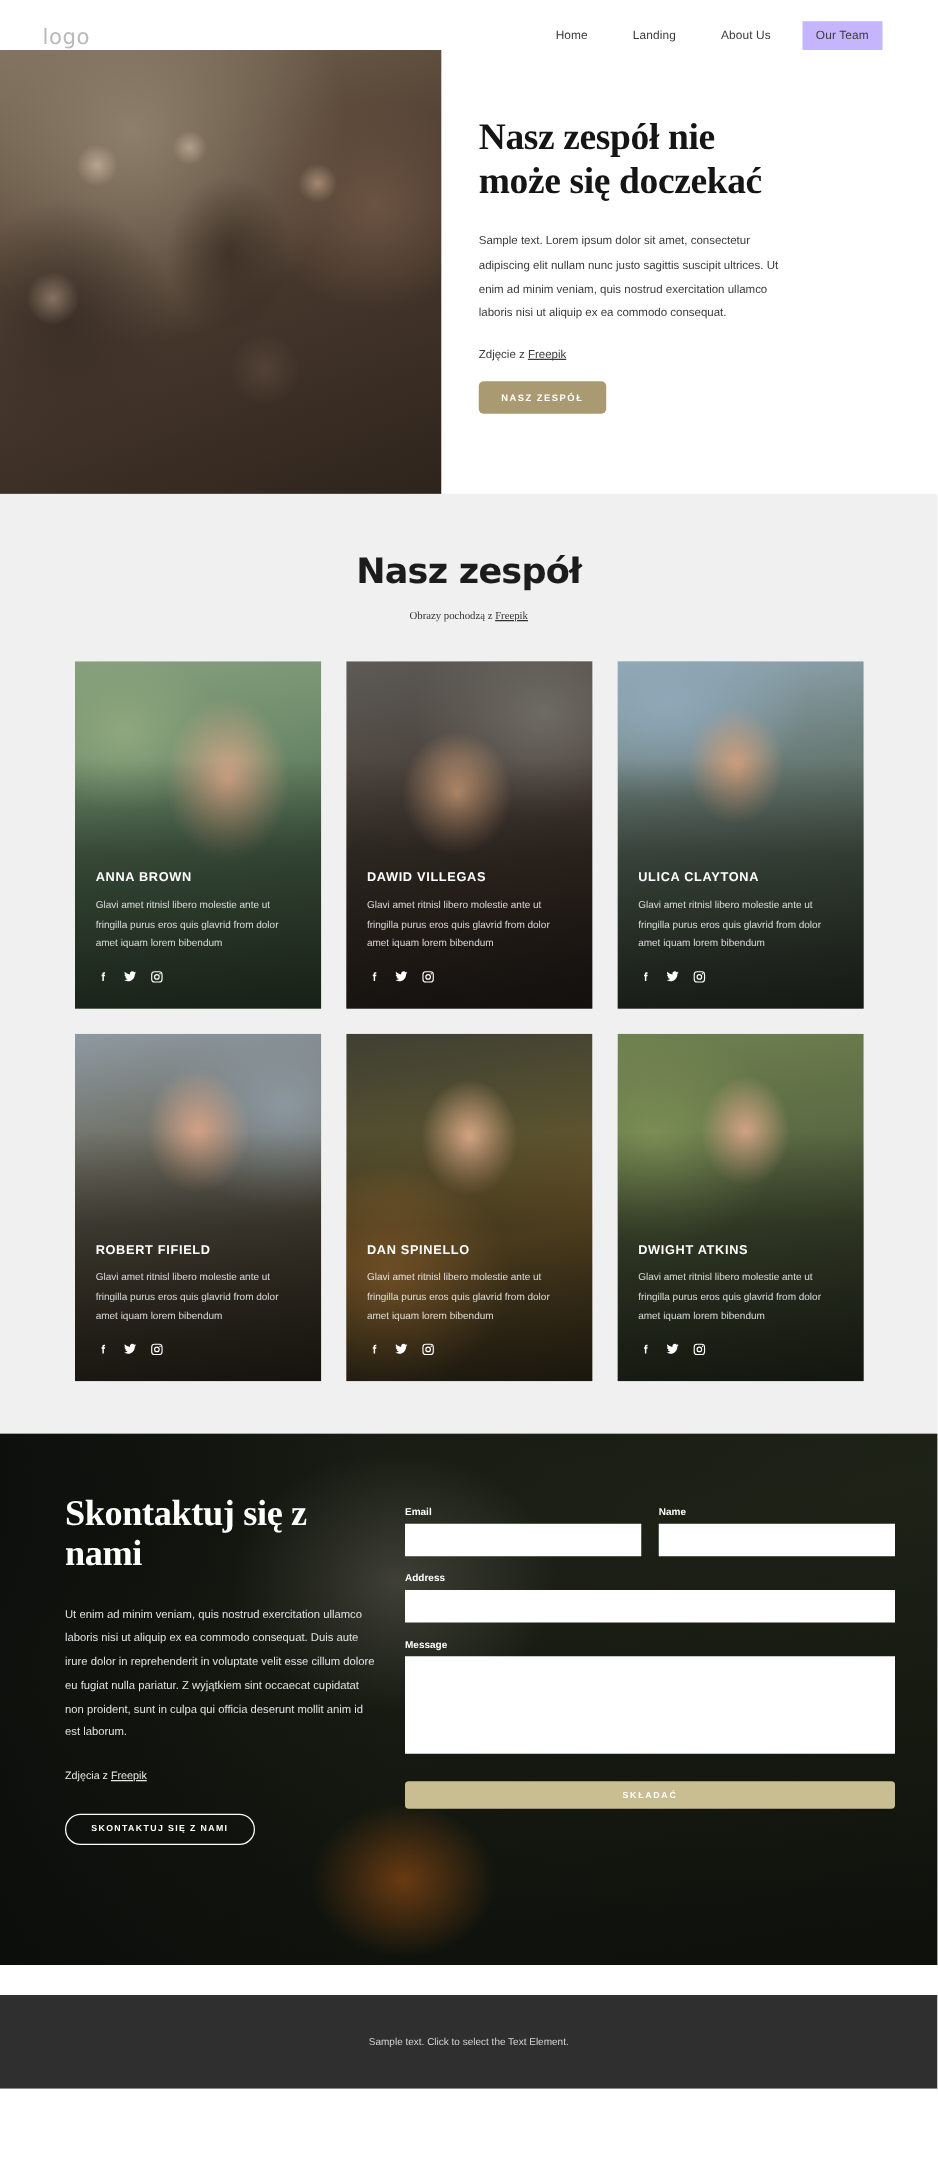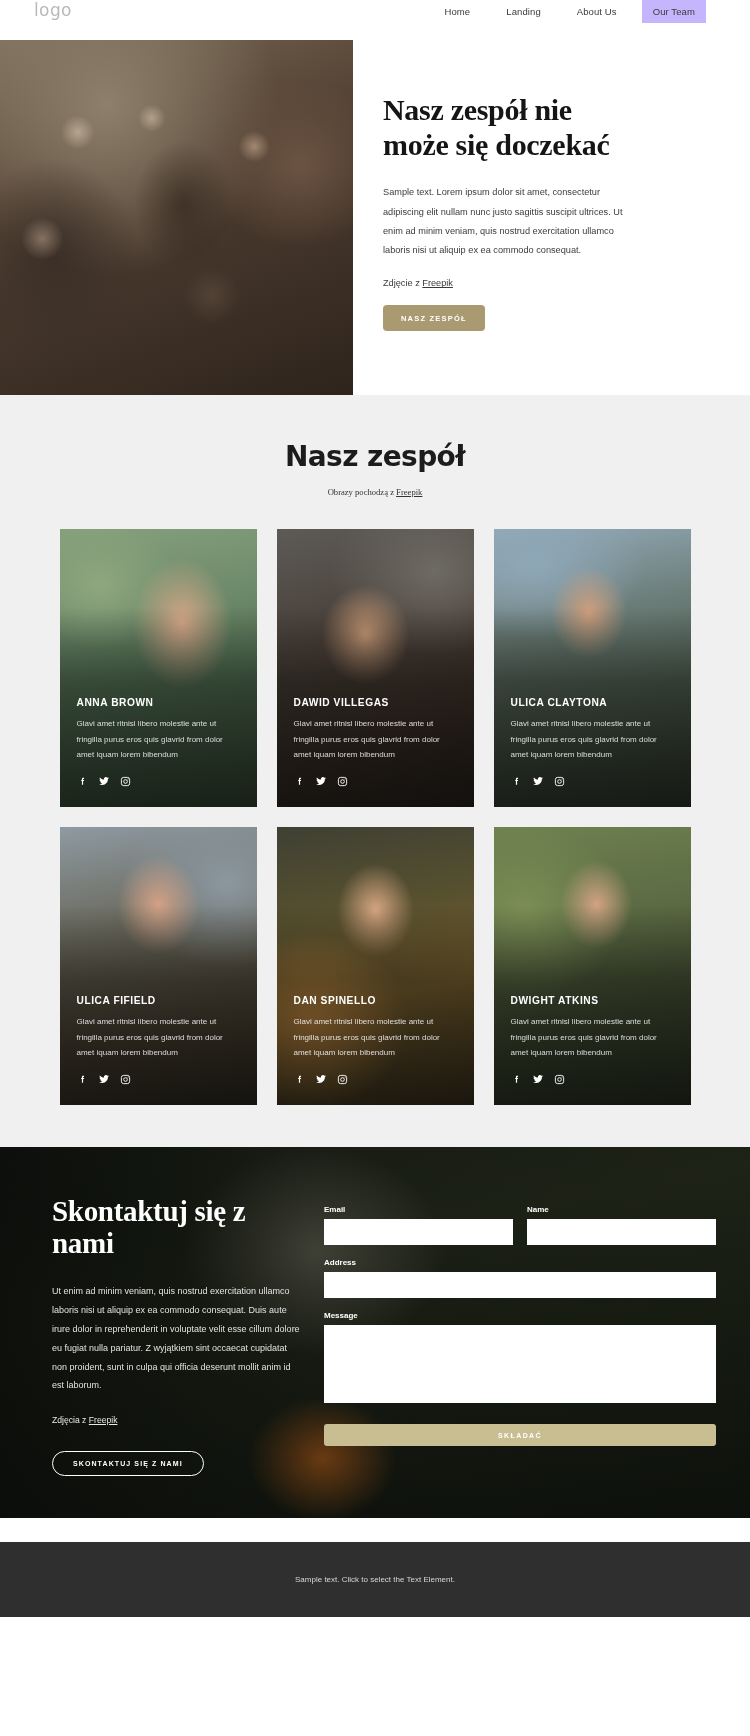--- a/index.html
+++ b/index.html
@@ -8,21 +8,21 @@
     font-family:"Liberation Sans", sans-serif;
     background:#ffffff;
     color:#222;
     -webkit-font-smoothing:antialiased;
   }
   .page{width:750px;position:relative;overflow:hidden;}
 
   
   .header{
     height:40px;width:732px;background:#fff;
-    display:flex;align-items:flex-start;justify-content:space-between;
+    display:flex;align-items:flex-end;justify-content:space-between;
     padding:0 26px 0 34px;
   }
   .logo{
     font-size:17px;color:#b9b9b9;letter-spacing:.4px;font-weight:400;
     font-family:"DejaVu Sans", sans-serif;
   }
   .nav{display:flex;align-items:center;gap:14px;}
   .nav-item{
     font-size:9.5px;color:#3a3a3a;padding:6px 11px;letter-spacing:.1px;
     white-space:nowrap;cursor:pointer;
@@ -135,21 +135,21 @@
       radial-gradient(ellipse 70px 85px at 50% 30%, #d8a784, transparent 55%),
       radial-gradient(ellipse 140px 130px at 18% 70%, #c98a3e, transparent 68%),
       linear-gradient(170deg,#3f4034 0%,#56502f 30%,#7a5f2b 60%,#3a2c18 100%);}
   .p6{background:
       radial-gradient(ellipse 65px 80px at 52% 28%, #d2a284, transparent 55%),
       radial-gradient(ellipse 150px 130px at 15% 30%, #7c8f55, transparent 68%),
       linear-gradient(170deg,#6f8150 0%,#5b6a43 35%,#40492f 68%,#232a1b 100%);}
 
   
   .contact{
-    position:relative;width:750px;height:371px;overflow:hidden;
+    position:relative;width:750px;height:425px;overflow:hidden;
     background:#11150f;
   }
   .contact-bg{
     position:absolute;inset:0;
     background:
       radial-gradient(ellipse 200px 160px at 42% 28%, #6b6a5a, transparent 65%),
       radial-gradient(ellipse 120px 100px at 43% 84%, #b8621a, transparent 62%),
       radial-gradient(ellipse 260px 200px at 12% 18%, #1e2519, transparent 72%),
       linear-gradient(170deg,#23291d 0%,#2a301f 30%,#1c2216 65%,#10140d 100%);
   }
@@ -323,21 +323,21 @@
                 </svg>
               </a>
           </div>
         </div>
       </div>
 
       <div class="card">
         <div class="bg p4"></div>
         <div class="shade"></div>
         <div class="card-body">
-          <div class="card-name">ULICA FIFIELD</div>
+          <div class="card-name">ROBERT FIFIELD</div>
           <div class="card-desc">Glavi amet ritnisl libero molestie ante ut fringilla purus eros quis glavrid from dolor amet iquam lorem bibendum</div>
           <div class="socials">
             <a href="#">
                 <svg width="11" height="11" viewBox="0 0 24 24" fill="#fff">
                   <path d="M15.5 8.5h-2.2V7.2c0-.6.4-.8.7-.8h1.4V4h-2c-2.2 0-2.7 1.6-2.7 2.7v1.8H9.2V11h1.5v8h2.6v-8h1.9l.3-2.5z"></path>
                 </svg>
               </a>
             <a href="#">
                 <svg width="12" height="12" viewBox="0 0 24 24" fill="#fff">
                   <path d="M22 5.9c-.7.3-1.5.6-2.3.7.8-.5 1.4-1.3 1.7-2.2-.8.5-1.7.8-2.6 1A4 4 0 0 0 11.9 9c-3.3-.2-6.2-1.8-8.2-4.2-.3.6-.5 1.3-.5 2 0 1.4.7 2.6 1.8 3.3-.7 0-1.3-.2-1.8-.5v.1c0 1.9 1.4 3.5 3.2 3.9-.3.1-.7.1-1.1.1-.3 0-.5 0-.8-.1.5 1.6 2 2.8 3.8 2.8a8 8 0 0 1-5 1.7h-.9A11.3 11.3 0 0 0 8.5 20c7.3 0 11.3-6 11.3-11.3v-.5c.8-.6 1.5-1.4 2.2-2.3z"></path>

